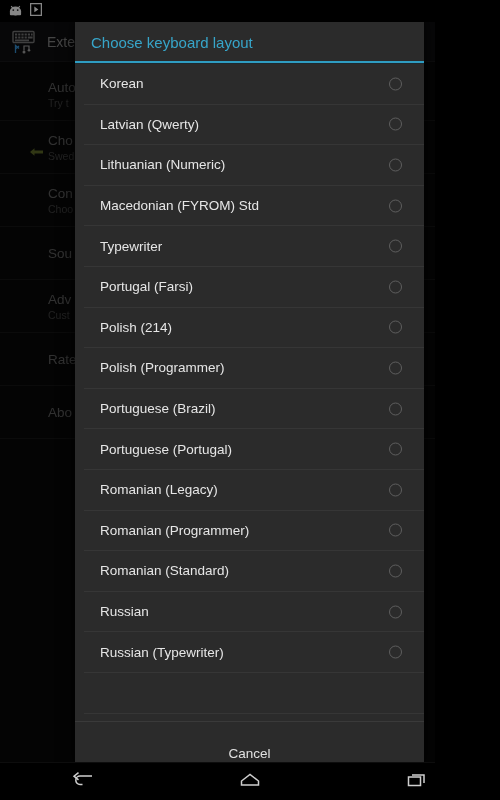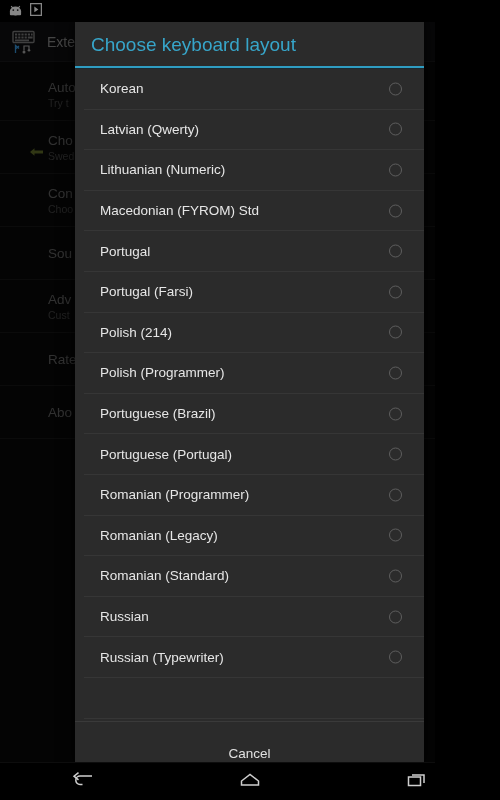--- a/index.html
+++ b/index.html
@@ -53,21 +53,21 @@
   #scrim { position:absolute; inset:22px 0 22px 0; background:rgba(0,0,0,.55); z-index:10; }
 
   
   #dialog {
     position:absolute; left:75px; top:20px; width:349px; height:745px;
     background:#2b2b2b; z-index:20;
     display:flex; flex-direction:column;
     box-shadow:0 0 14px rgba(0,0,0,.85);
   }
   #dialog-title-wrap { flex:none; padding:14px 16px 10px 16px; background:#2b2b2b; }
-  #dialog-title { color:#37a5c9; font-size:19px; font-weight:normal; }
+  #dialog-title { color:#37a5c9; font-size:15px; font-weight:normal; }
   #title-rule { flex:none; height:2px; background:#2f9dc2; }
   #title-rule-shadow { flex:none; height:1px; background:#1c2a30; }
 
   #list-viewport { flex:1 1 auto; position:relative; overflow:hidden; background:#2b2b2b;padding-left:9px; }
   .row {
     height:40.6px; display:flex; align-items:center;
     padding:0 0 0 16px;
     border-bottom:1px solid #363636;
     position:relative;
   }
@@ -214,21 +214,21 @@
         </div>
         <div class="row">
           <span class="row-label">Lithuanian (Numeric)</span>
           <span class="radio"></span>
         </div>
         <div class="row">
           <span class="row-label">Macedonian (FYROM) Std</span>
           <span class="radio"></span>
         </div>
         <div class="row">
-          <span class="row-label">Portugal</span>
+          <span class="row-label">Typewriter</span>
           <span class="radio"></span>
         </div>
         <div class="row">
           <span class="row-label">Portugal (Farsi)</span>
           <span class="radio"></span>
         </div>
         <div class="row">
           <span class="row-label">Polish (214)</span>
           <span class="radio"></span>
         </div>
@@ -238,25 +238,25 @@
         </div>
         <div class="row">
           <span class="row-label">Portuguese (Brazil)</span>
           <span class="radio"></span>
         </div>
         <div class="row">
           <span class="row-label">Portuguese (Portugal)</span>
           <span class="radio"></span>
         </div>
         <div class="row">
+          <span class="row-label">Romanian (Legacy)</span>
+          <span class="radio"></span>
+        </div>
+        <div class="row">
           <span class="row-label">Romanian (Programmer)</span>
-          <span class="radio"></span>
-        </div>
-        <div class="row">
-          <span class="row-label">Romanian (Legacy)</span>
           <span class="radio"></span>
         </div>
         <div class="row">
           <span class="row-label">Romanian (Standard)</span>
           <span class="radio"></span>
         </div>
         <div class="row">
           <span class="row-label">Russian</span>
           <span class="radio"></span>
         </div>

